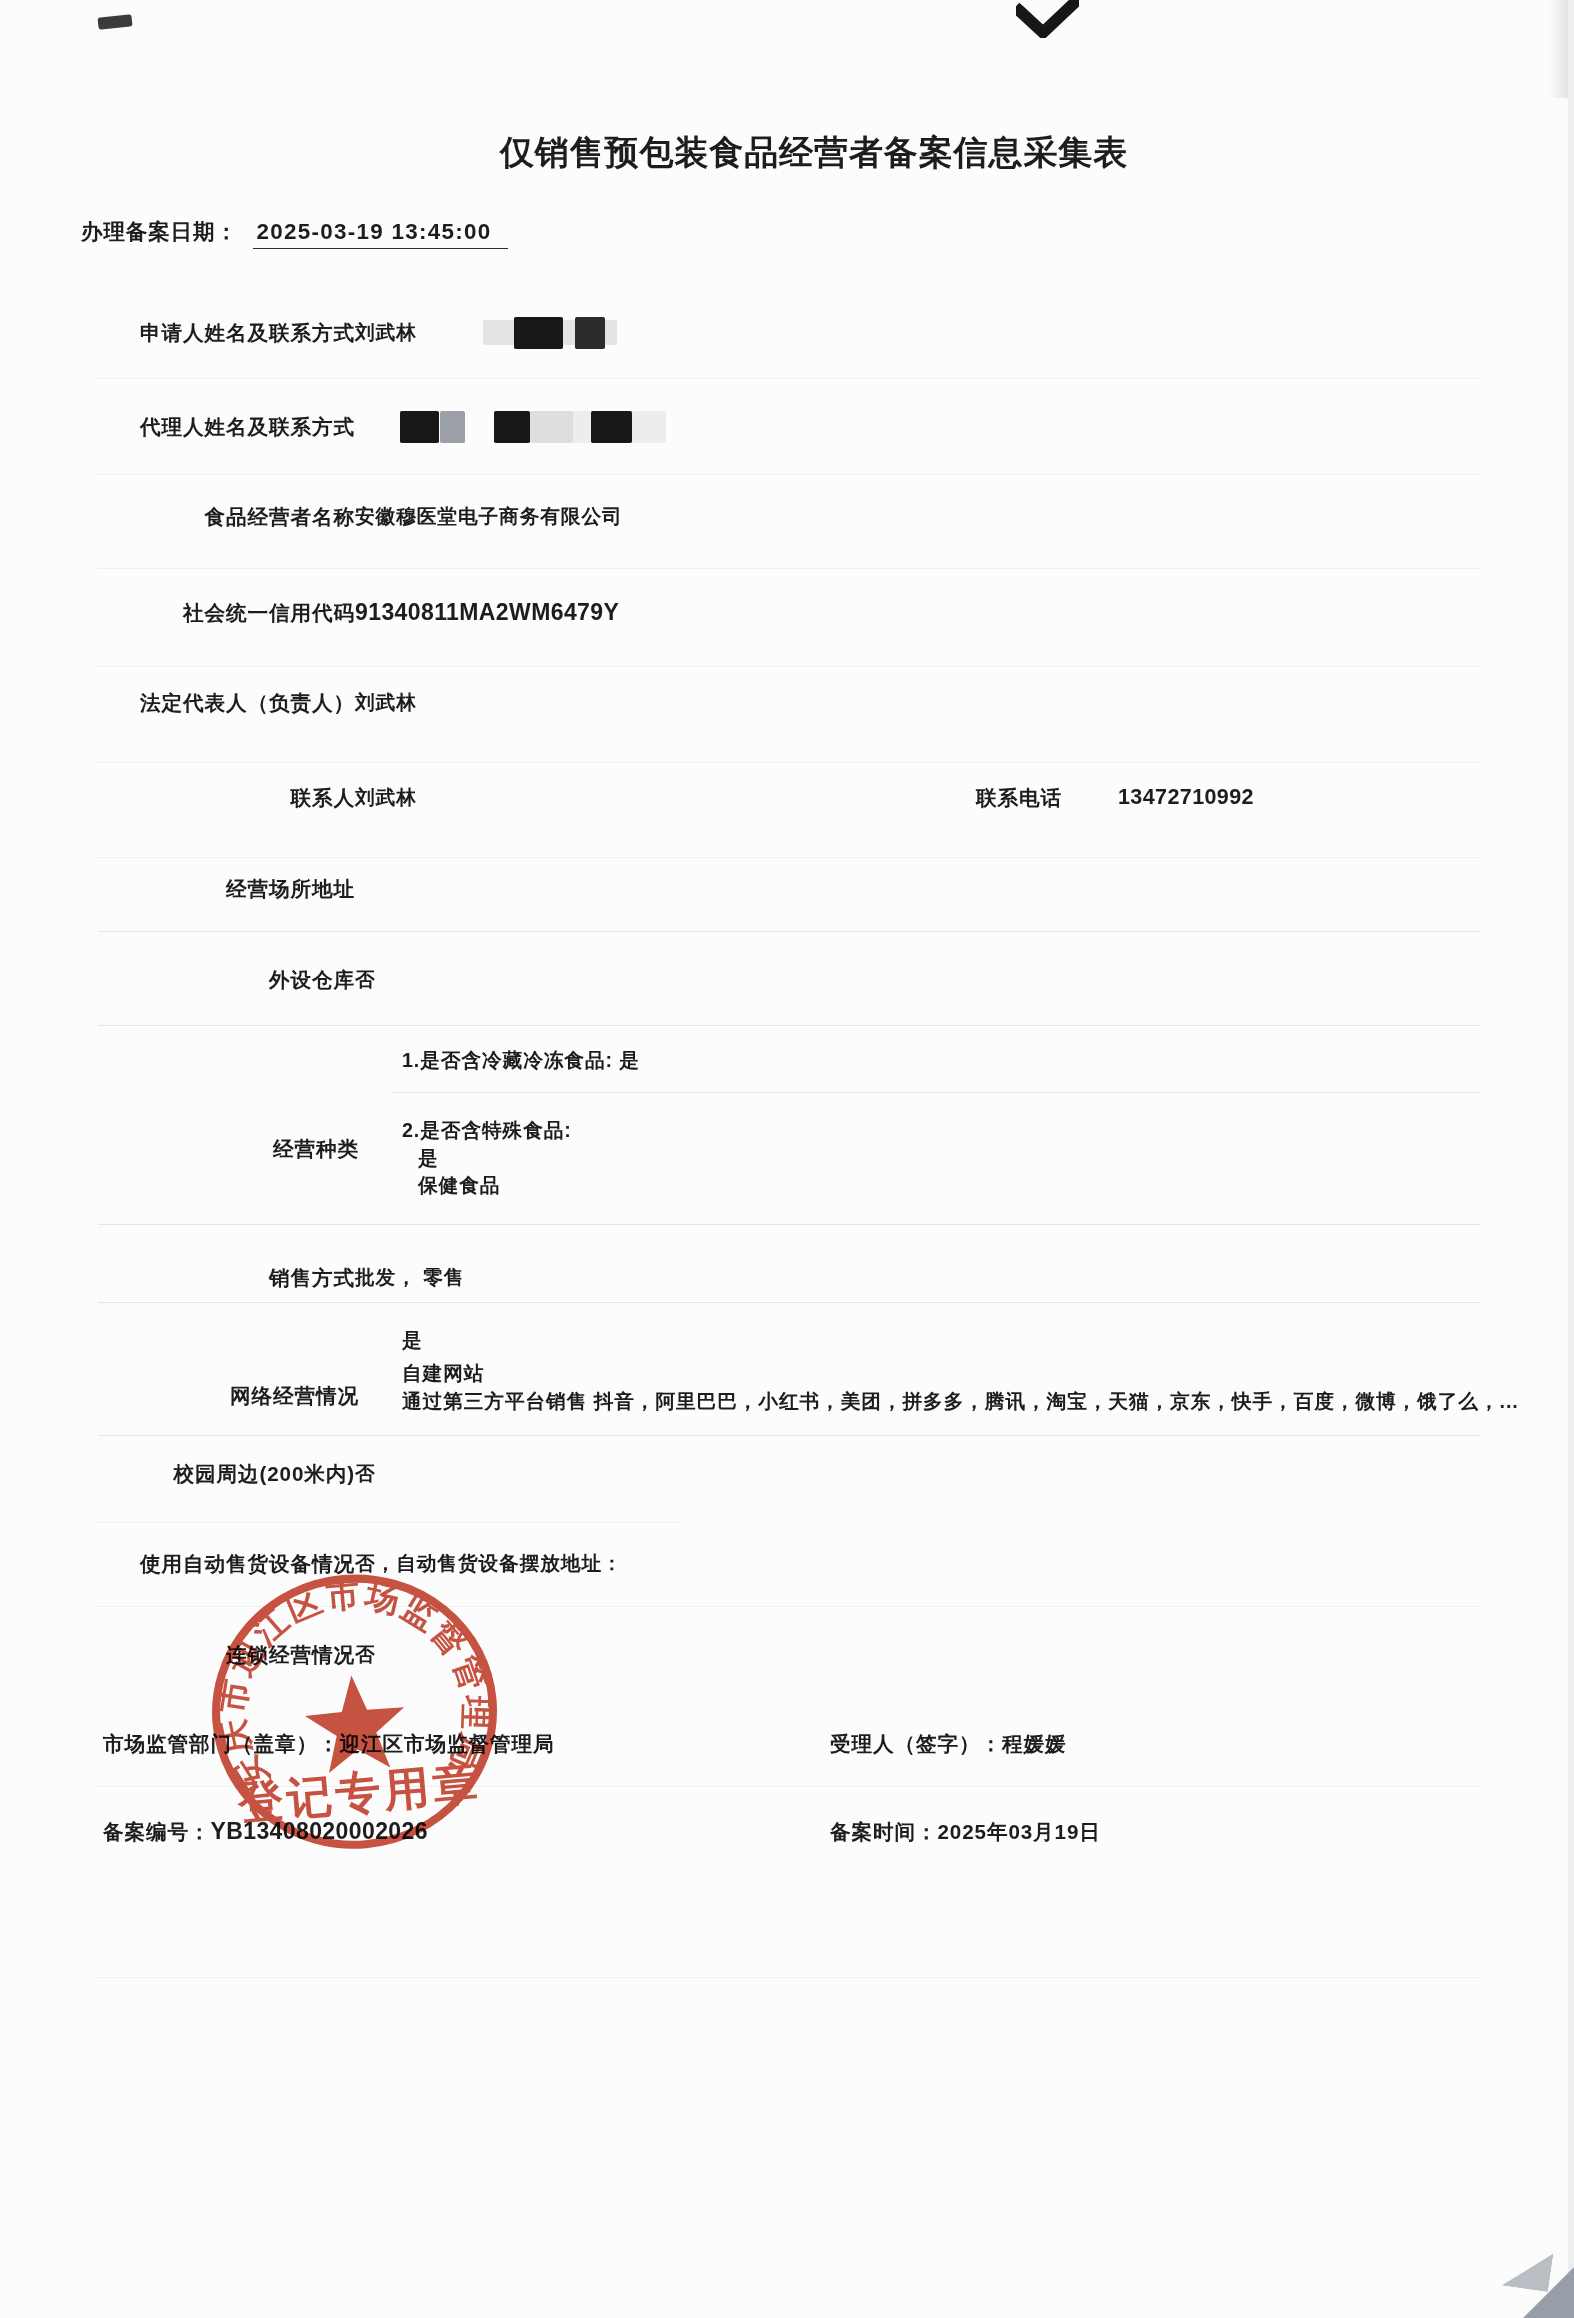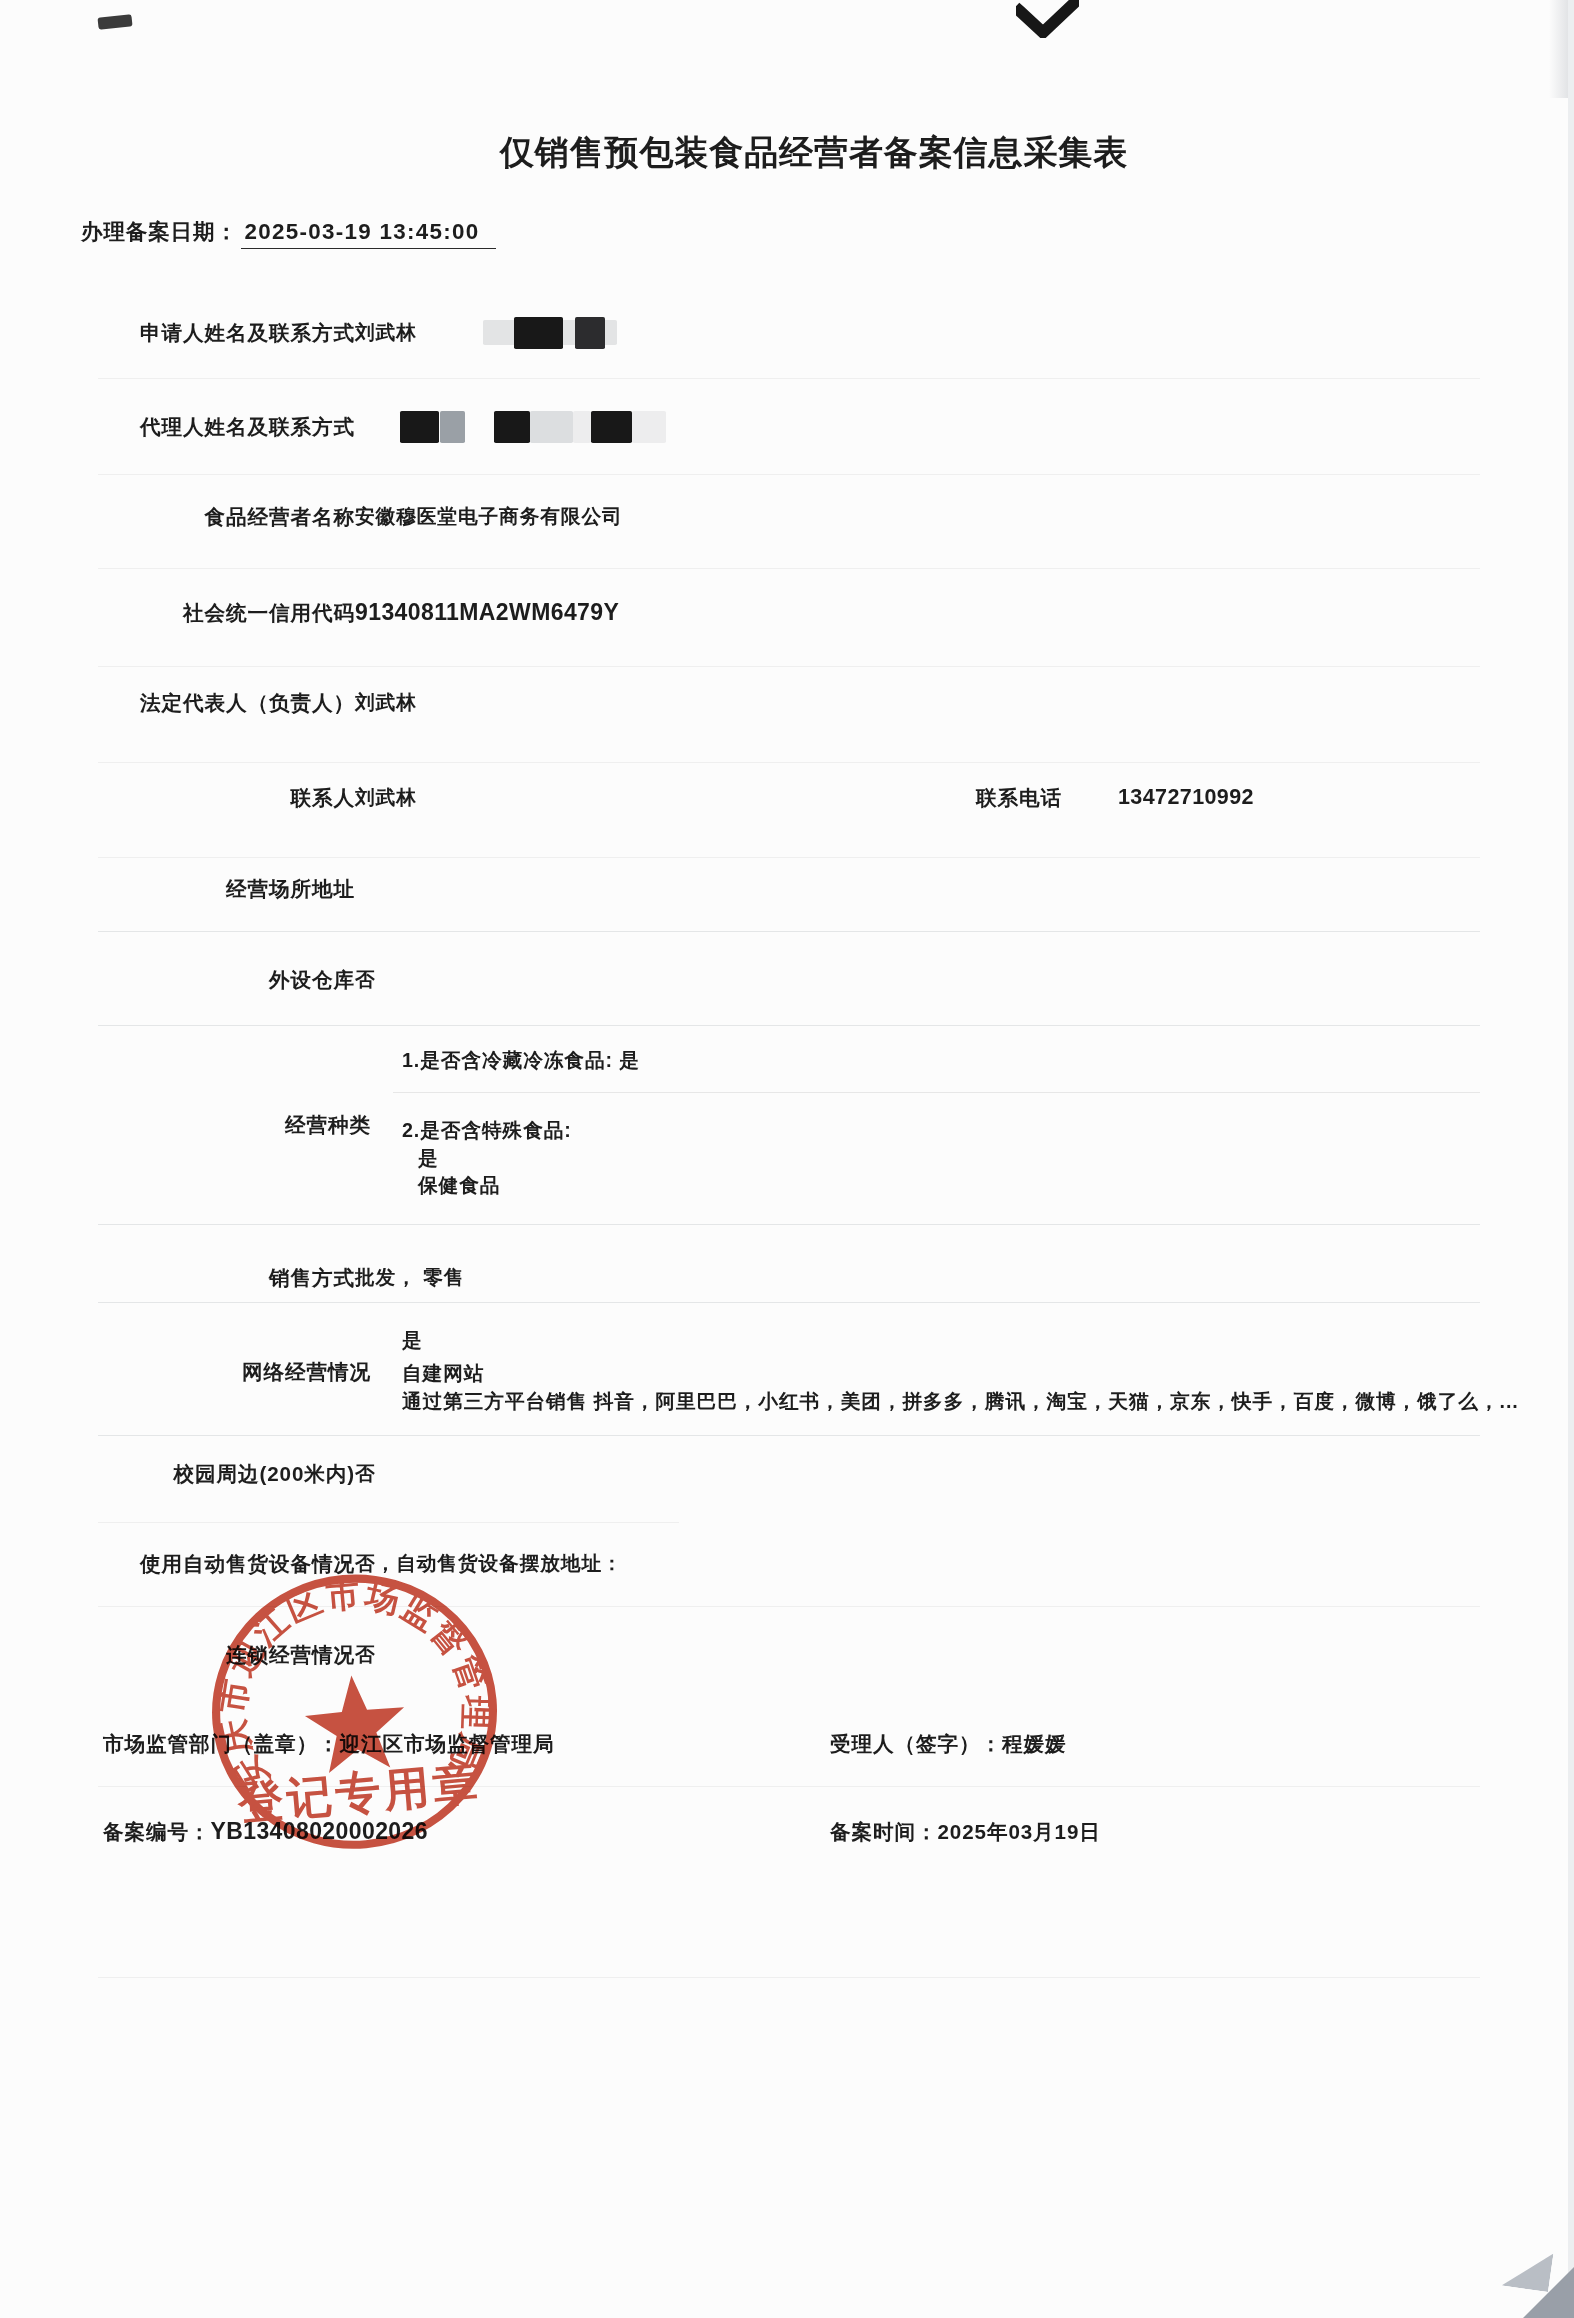--- a/index.html
+++ b/index.html
@@ -10,30 +10,30 @@
     color:#1d1d1d;
   }
   
   .title{
     position:absolute;top:130px;left:0;width:100%;text-align:center;
     transform:translateX(27px);
     font-size:34px;font-weight:700;letter-spacing:0.9px;margin:0;
   }
   .date-line{position:absolute;top:217px;left:81px;font-size:21.5px;font-weight:700;letter-spacing:0.9px;}
   .date-line .dval{
-    font-size:22.4px;margin-left:3px;padding:0 16px 3.6px 3.6px;
+    font-size:22.4px;margin-left:15px;padding:0 16px 3.6px 3.6px;
     border-bottom:1.8px solid #2a2a2a;letter-spacing:1.3px;
   }
   
   .row{position:absolute;left:98px;width:1382px;height:57px;display:flex;align-items:center;}
   .lab{width:257px;text-align:right;font-size:20.6px;font-weight:700;letter-spacing:0.9px;flex:none;}
   .val{font-size:19.7px;font-weight:700;letter-spacing:0.9px;}
   .num{font-size:23px;letter-spacing:0.4px;}
   .row.tall{display:block;}
-  .lab.abs{position:absolute;left:16px;}
+  .lab.abs{position:absolute;left:4px;margin-top:24px;}
   .vline{position:absolute;font-size:19.7px;font-weight:700;letter-spacing:0.9px;white-space:nowrap;}
   .lab2{position:absolute;left:878px;font-size:20.6px;font-weight:700;letter-spacing:0.9px;}
   .val2{position:absolute;left:1020px;font-size:21.5px;font-weight:700;letter-spacing:0.4px;}
   .subdiv{position:absolute;left:295px;width:1087px;height:0.9px;background:#e7e7e7;}
   
   .hl{position:absolute;left:98px;width:1382px;height:0.9px;background:#efefef;}
   .hl.d{background:#e4e6e7;}
   
   .frow{position:absolute;left:103px;width:1382px;font-size:20.6px;font-weight:700;letter-spacing:0.9px;}
   .frow .fr-right{position:absolute;left:727px;top:0;}

